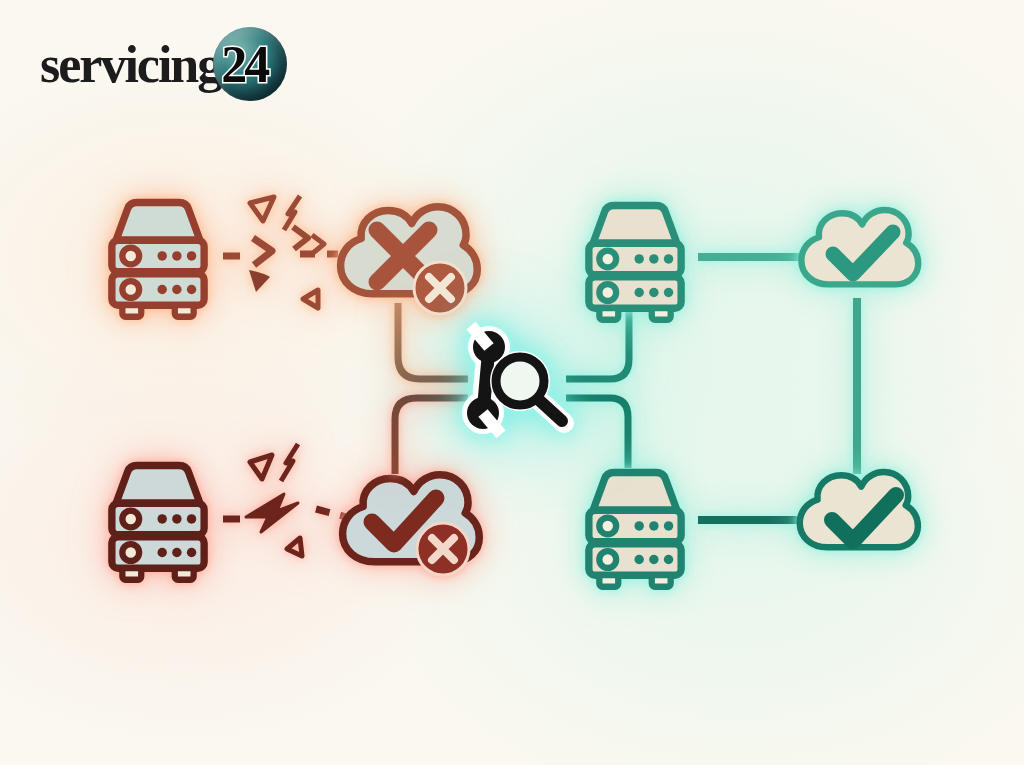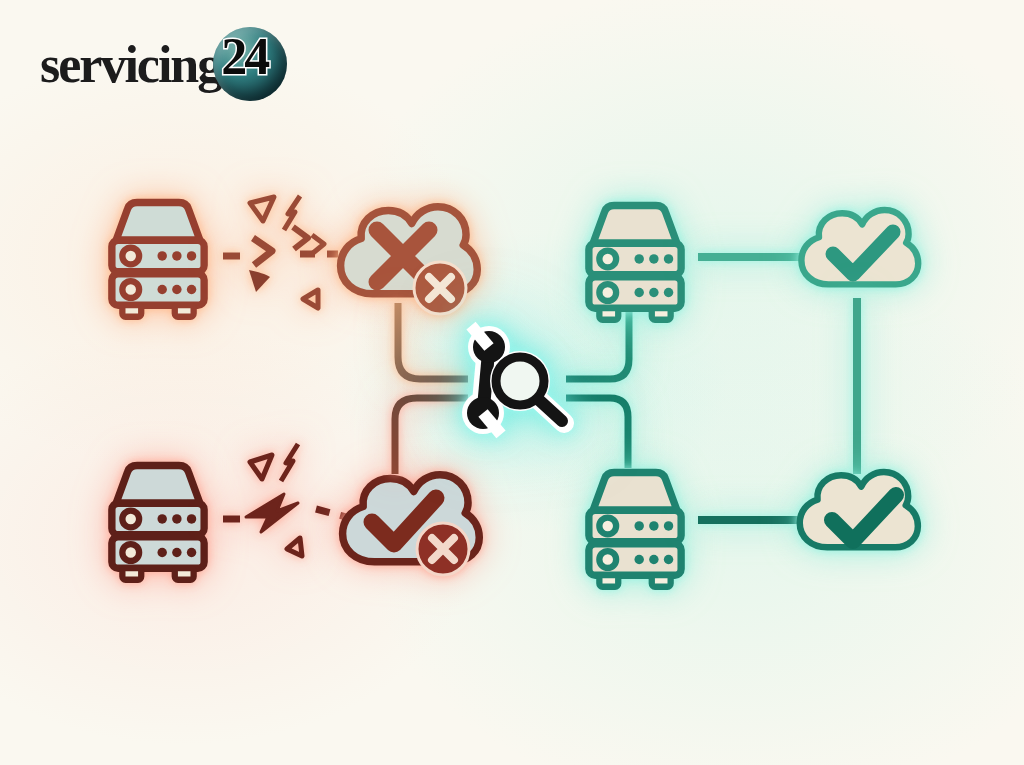--- a/index.html
+++ b/index.html
@@ -16,21 +16,21 @@
   }
   .logo{position:absolute;left:40px;top:26px;display:flex;align-items:center;height:76px;}
   .logo-text{
     font-size:52px;font-weight:700;letter-spacing:-2px;color:#1c1c1c;
     text-shadow:0 0 2px rgba(255,255,255,.8);
   }
   .logo-badge{
     position:relative;width:74px;height:74px;margin-left:-8px;border-radius:50%;
     background:radial-gradient(circle at 36% 30%, #7db5ae 0%, #2f7e80 38%, #143f46 78%, #0d3138 100%);
     box-shadow:inset -6px -8px 14px rgba(0,0,0,.35), inset 5px 6px 10px rgba(255,255,255,.25);
-    display:flex;justify-content:center;
+    display:flex;align-items:center;justify-content:center;
   }
   .logo-badge-num{
     position:relative;left:-6px;
     font-size:52px;font-weight:700;letter-spacing:-3px;color:#0b0b0b;
     -webkit-text-stroke:3px #ffffff; paint-order:stroke fill;
   }
   svg{position:absolute;inset:0;}
   .glow-orange{filter:drop-shadow(0 0 5px rgba(255,186,140,.95)) drop-shadow(0 0 16px rgba(255,160,110,.55));}
   .glow-pink{filter:drop-shadow(0 0 5px rgba(255,168,150,.95)) drop-shadow(0 0 16px rgba(255,140,120,.50));}
   .glow-mint{filter:drop-shadow(0 0 5px rgba(150,242,225,.95)) drop-shadow(0 0 16px rgba(120,235,212,.60));}

